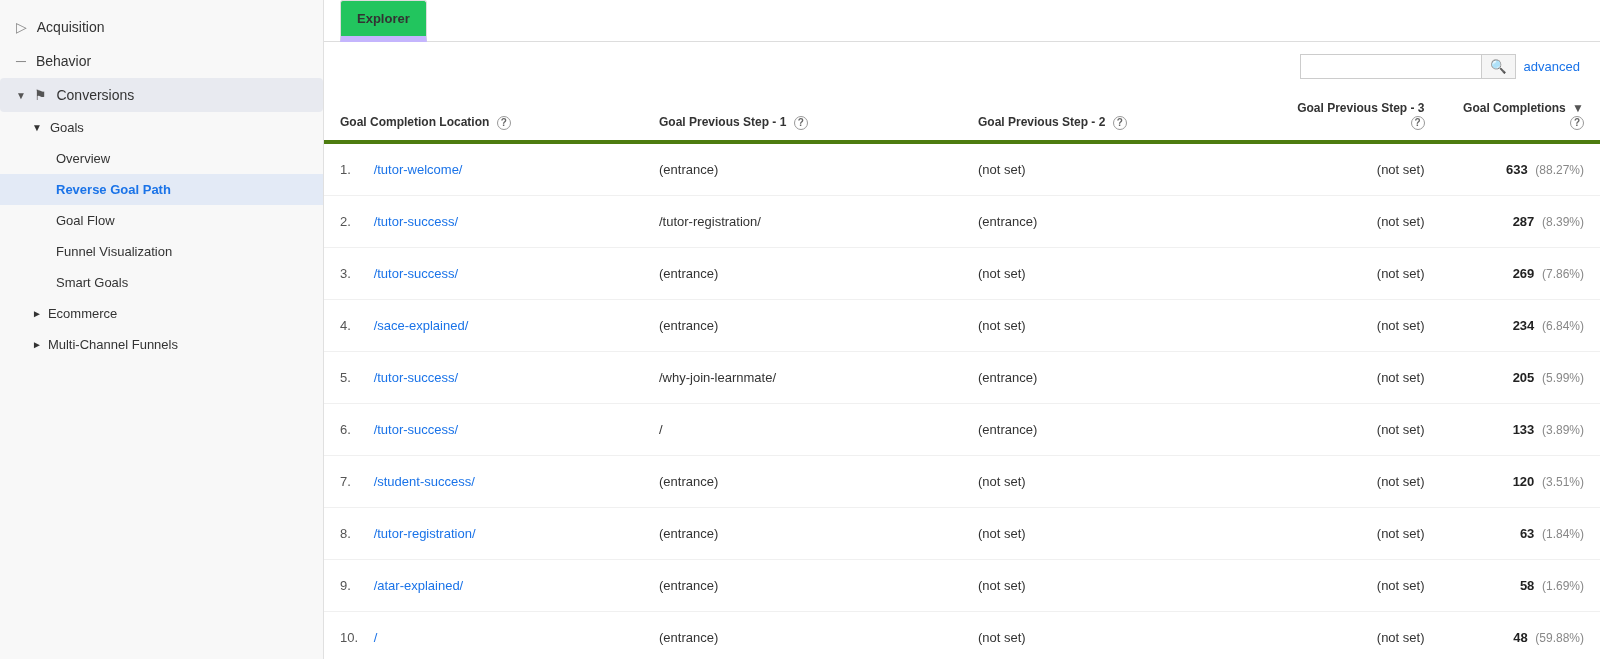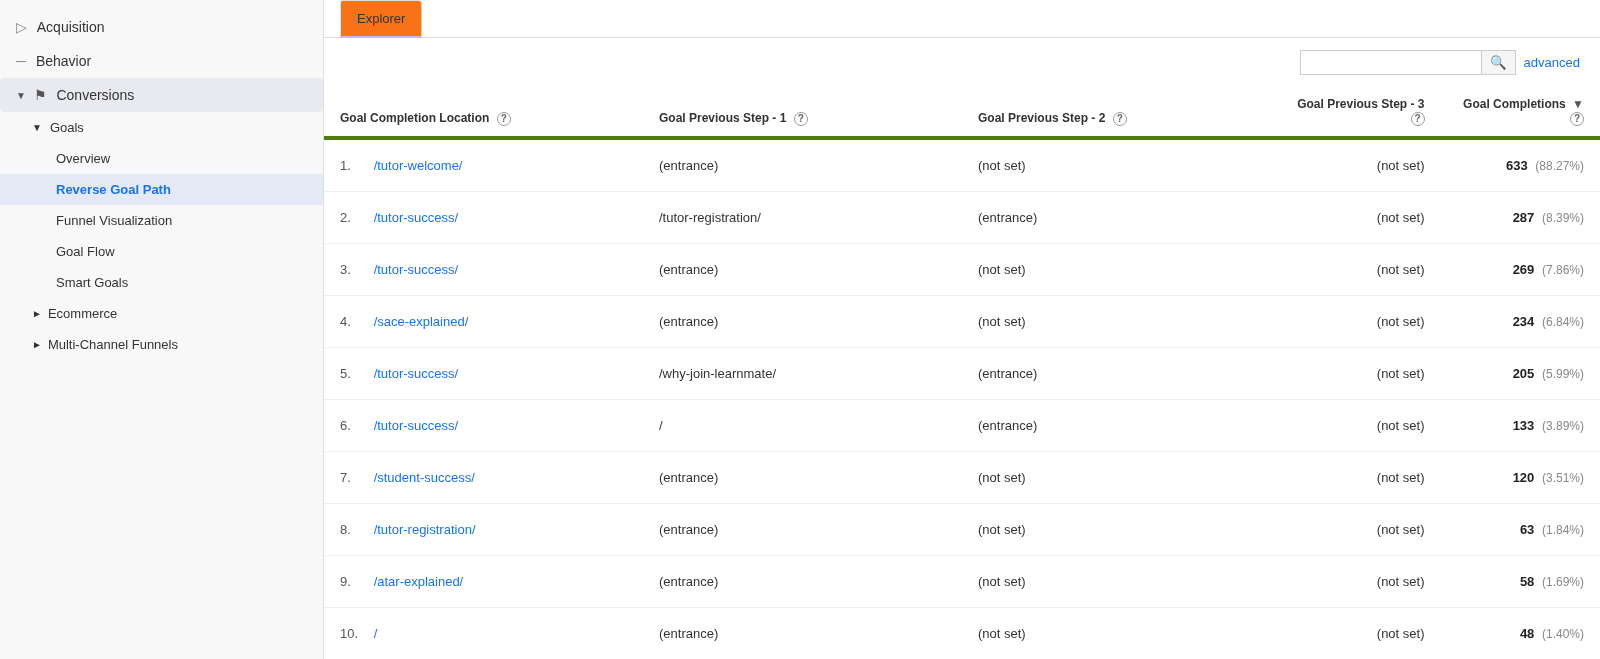--- a/index.html
+++ b/index.html
@@ -23,21 +23,21 @@
     .sub-sub-menu-item.active { background: #e3eaf6; color: #1a73e8; font-weight: 600; }
 
     .goals-header { display: flex; align-items: center; padding: 8px 12px 8px 32px; cursor: pointer; font-size: 13px; color: #333; }
     .goals-header .caret { margin-right: 8px; font-size: 10px; }
 
     
     .main { flex: 1; overflow-y: auto; background: #fff; }
 
     .tabs-bar { border-bottom: 1px solid #ddd; padding: 0 16px; display: flex; align-items: flex-end; }
     .tab { padding: 10px 16px; cursor: pointer; font-size: 13px; color: #333; border: 1px solid #ddd; border-bottom: none; background: #fff; margin-right: 2px; border-radius: 3px 3px 0 0; }
-    .tab.active { background: #f97316; font-weight: 400; border-bottom: 2px solid #c4b5fd; margin-bottom: -1px; }
+    .tab.active { background: #22c55e; font-weight: 700; border-bottom: 6px solid #c4b5fd; margin-bottom: -1px; }
 
     .toolbar { display: flex; justify-content: flex-end; align-items: center; padding: 12px 20px; gap: 8px; }
     .search-box { display: flex; align-items: center; border: 1px solid #ccc; background: #fff; }
     .search-box input { border: none; outline: none; padding: 4px 8px; font-size: 13px; width: 180px; }
     .search-box .search-btn { background: #f5f5f5; border: none; border-left: 1px solid #ccc; padding: 4px 8px; cursor: pointer; color: #555; }
     .advanced-link { color: #1a73e8; font-size: 13px; cursor: pointer; text-decoration: none; }
 
     .data-table { width: 100%; border-collapse: collapse; }
     .data-table th { padding: 10px 16px; text-align: left; font-size: 12px; font-weight: 600; color: #333; border-bottom: 4px solid #4d7c0f; vertical-align: bottom; background: #fff; }
     .data-table th.right { text-align: right; }
@@ -93,24 +93,24 @@
         <span>Goals</span>
       </div>
       <div class="sub-sub-menu">
         <div class="sub-sub-menu-item">
           <span>Overview</span>
         </div>
         <div class="sub-sub-menu-item active">
           <span>Reverse Goal Path</span>
         </div>
         <div class="sub-sub-menu-item">
+          <span>Goal Flow</span>
+        </div>
+        <div class="sub-sub-menu-item">
           <span>Funnel Visualization</span>
-        </div>
-        <div class="sub-sub-menu-item">
-          <span>Goal Flow</span>
         </div>
         <div class="sub-sub-menu-item">
           <span>Smart Goals</span>
         </div>
       </div>
     </div>
 
     <div class="ecommerce-item">
       <span class="caret">►</span>
       <span>Ecommerce</span>
@@ -286,21 +286,21 @@
         <tr>
     <td>
       <span class="row-num">10.</span>
       <a class="link-text">/</a>
     </td>
     <td>(entrance)</td>
     <td>(not set)</td>
     <td class="right">(not set)</td>
     <td class="right">
       <span class="goal-completions-val">48</span>
-      <span class="goal-completions-pct">(1.40%)</span>
+      <span class="goal-completions-pct">(59.88%)</span>
     </td>
   </tr>
       </tbody>
   </table>
 
   <div class="pagination-bar">
     <span>Show rows:</span>
     <select id="rows-select"><option value="10">10</option><option value="25">25</option><option value="50">50</option><option value="100">100</option><option value="500">500</option></select>
     <span>Go to:</span>
     <input type="text" style="">

